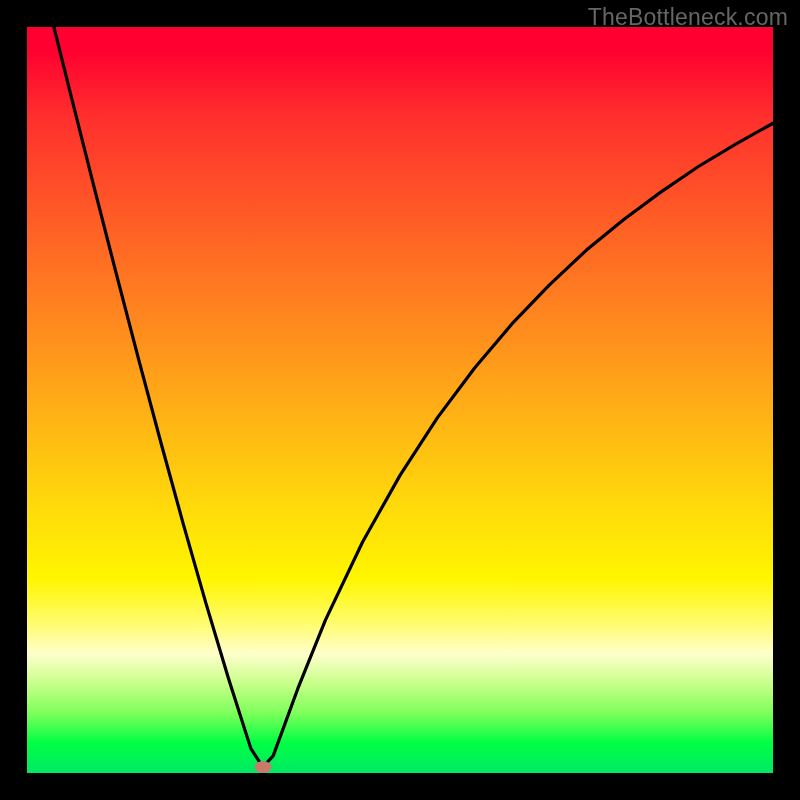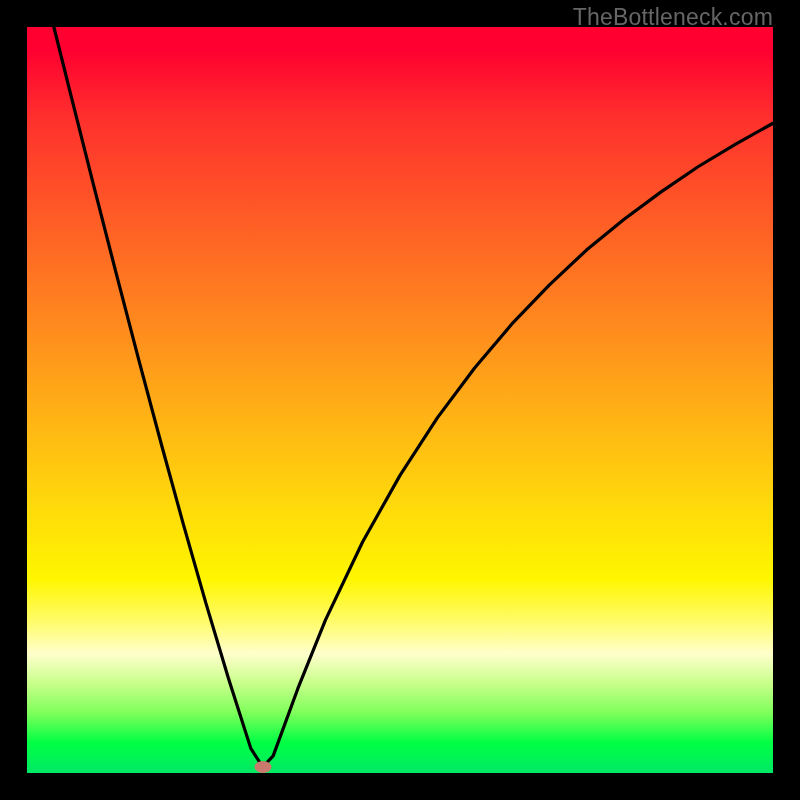--- a/index.html
+++ b/index.html
@@ -38,21 +38,21 @@
       #ffffcc 84%,
       #c8ff8a 88%,
       #7dff5a 92%,
       #00ff44 96%,
       #00e865 100%
     );
   }
   .watermark {
     position: absolute;
     top: 4px;
-    right: 27px;
+    right: 12px;
     color: #666;
     font-size: 23px;
     font-weight: 400;
     letter-spacing: 0.2px;
   }
   svg.curve {
     position: absolute;
     left: 27px;
     top: 27px;
     width: 746px;

